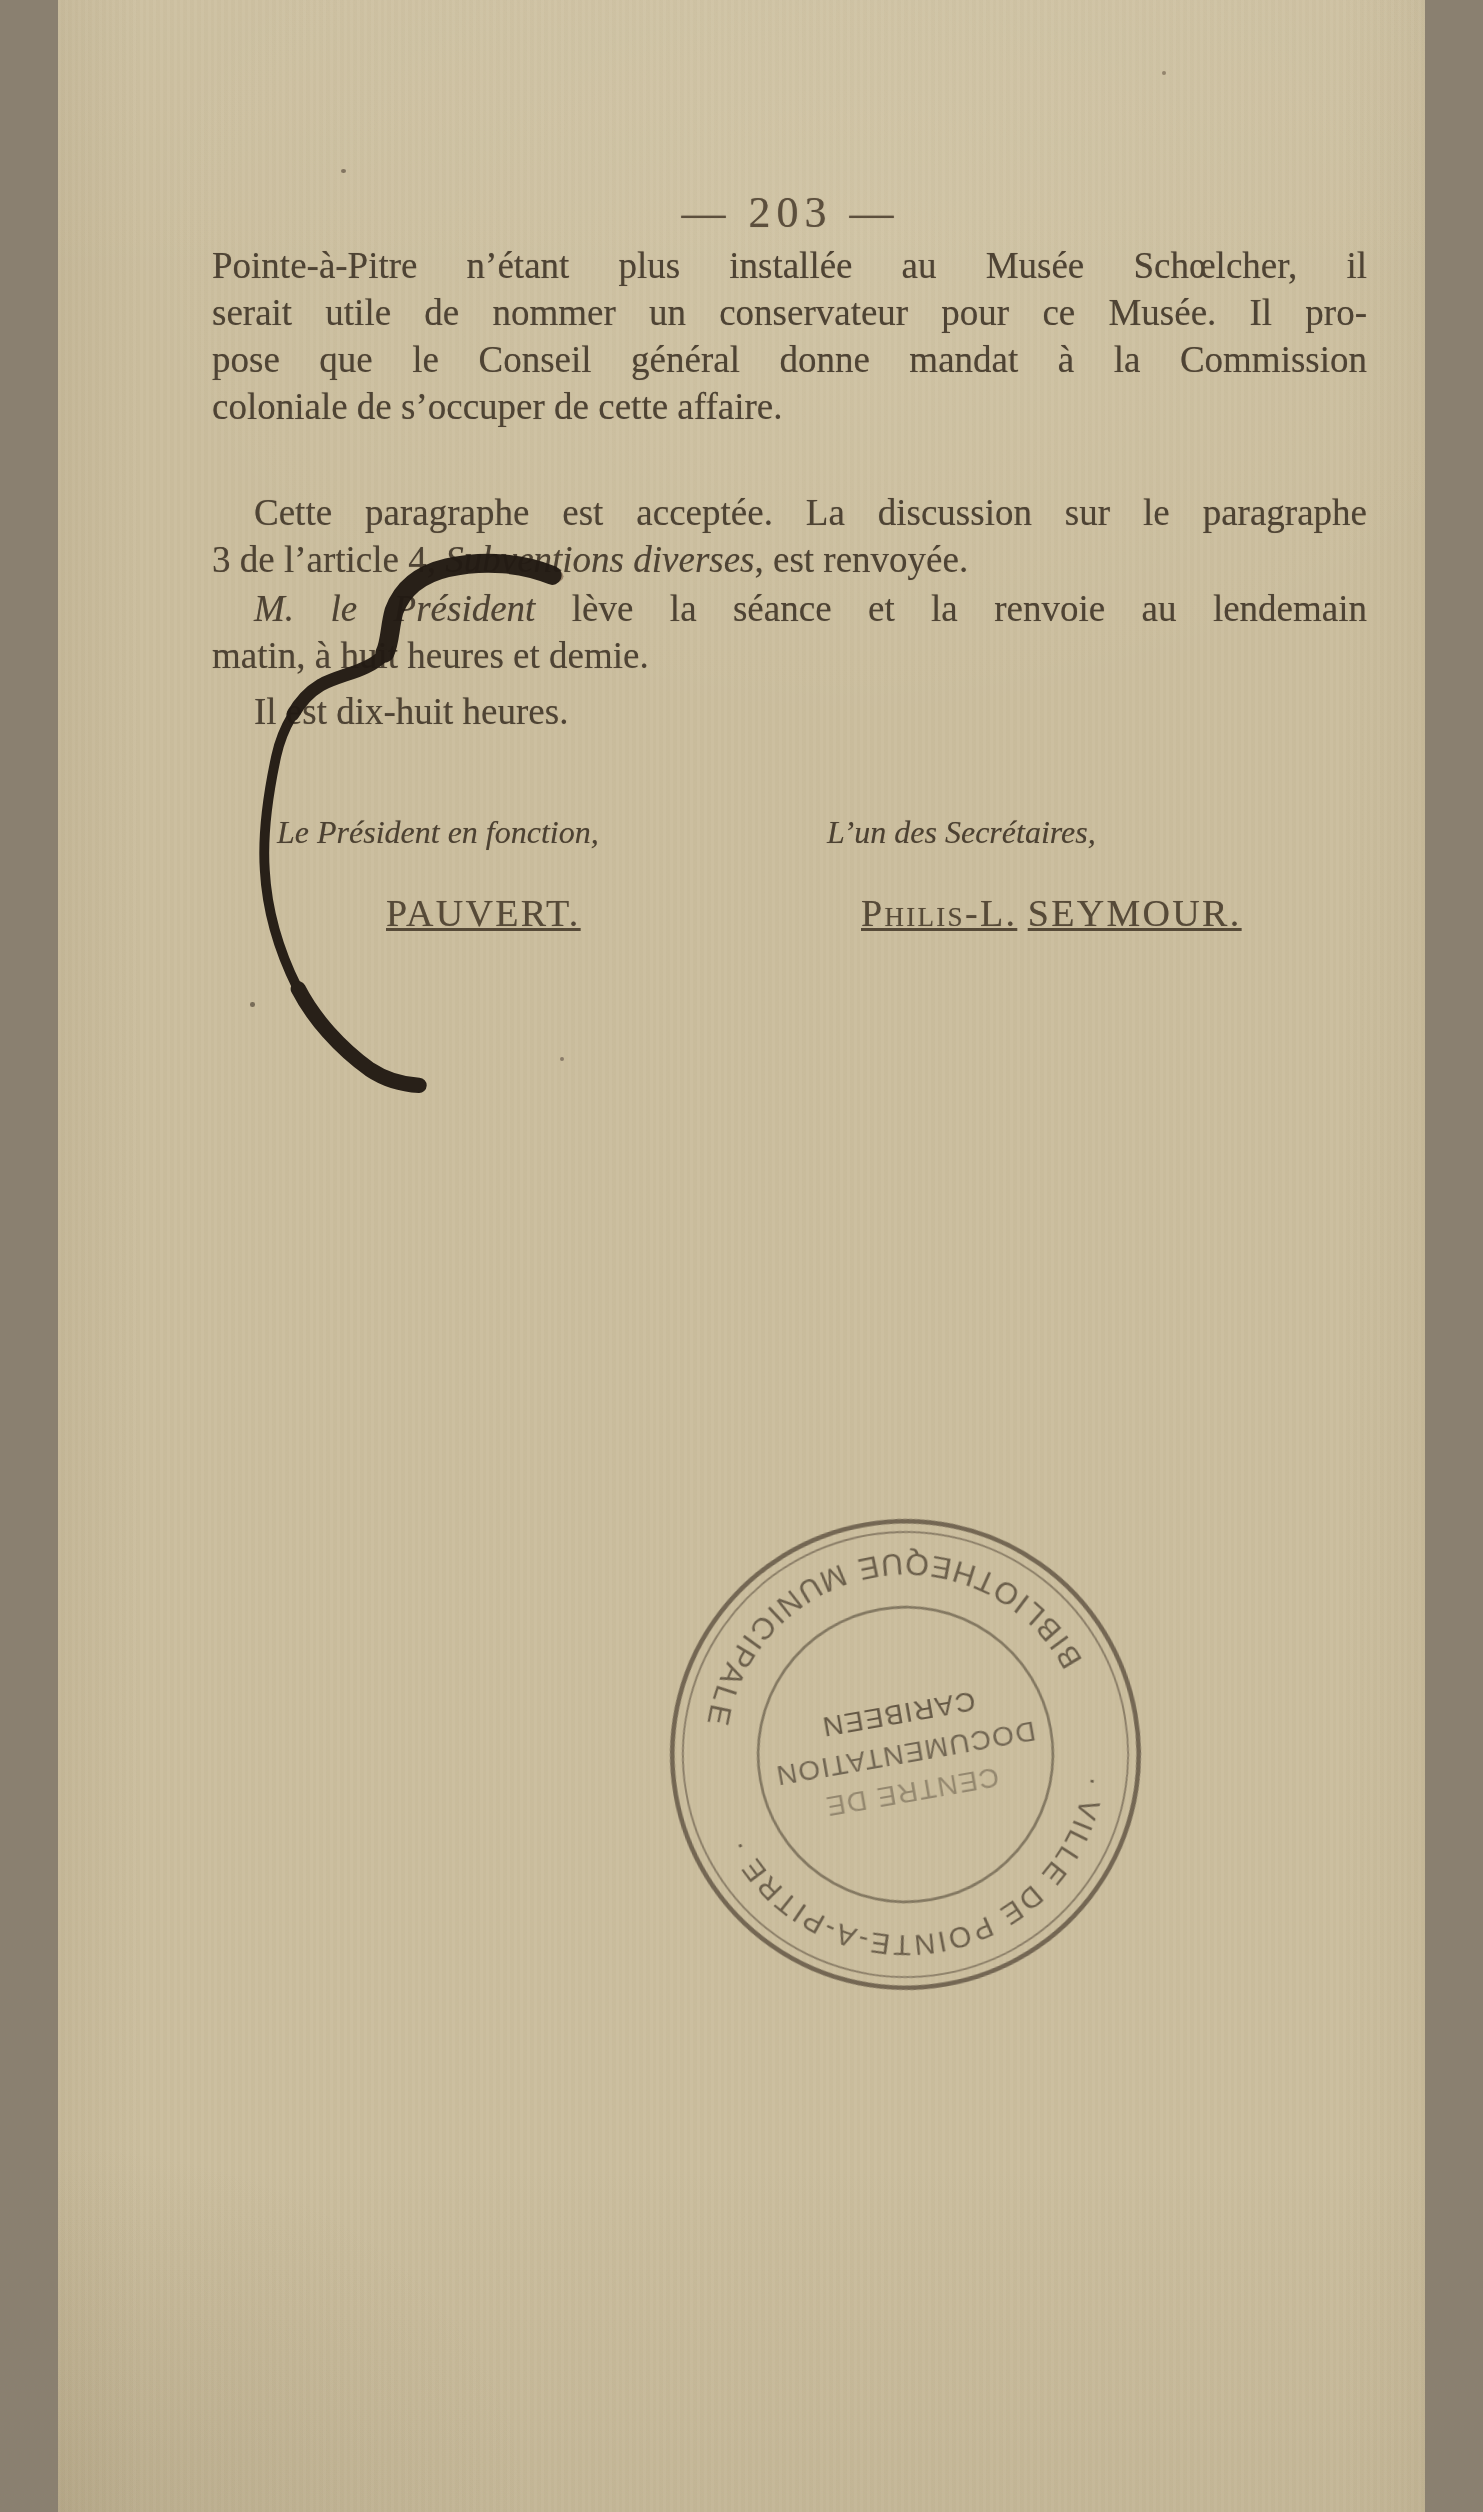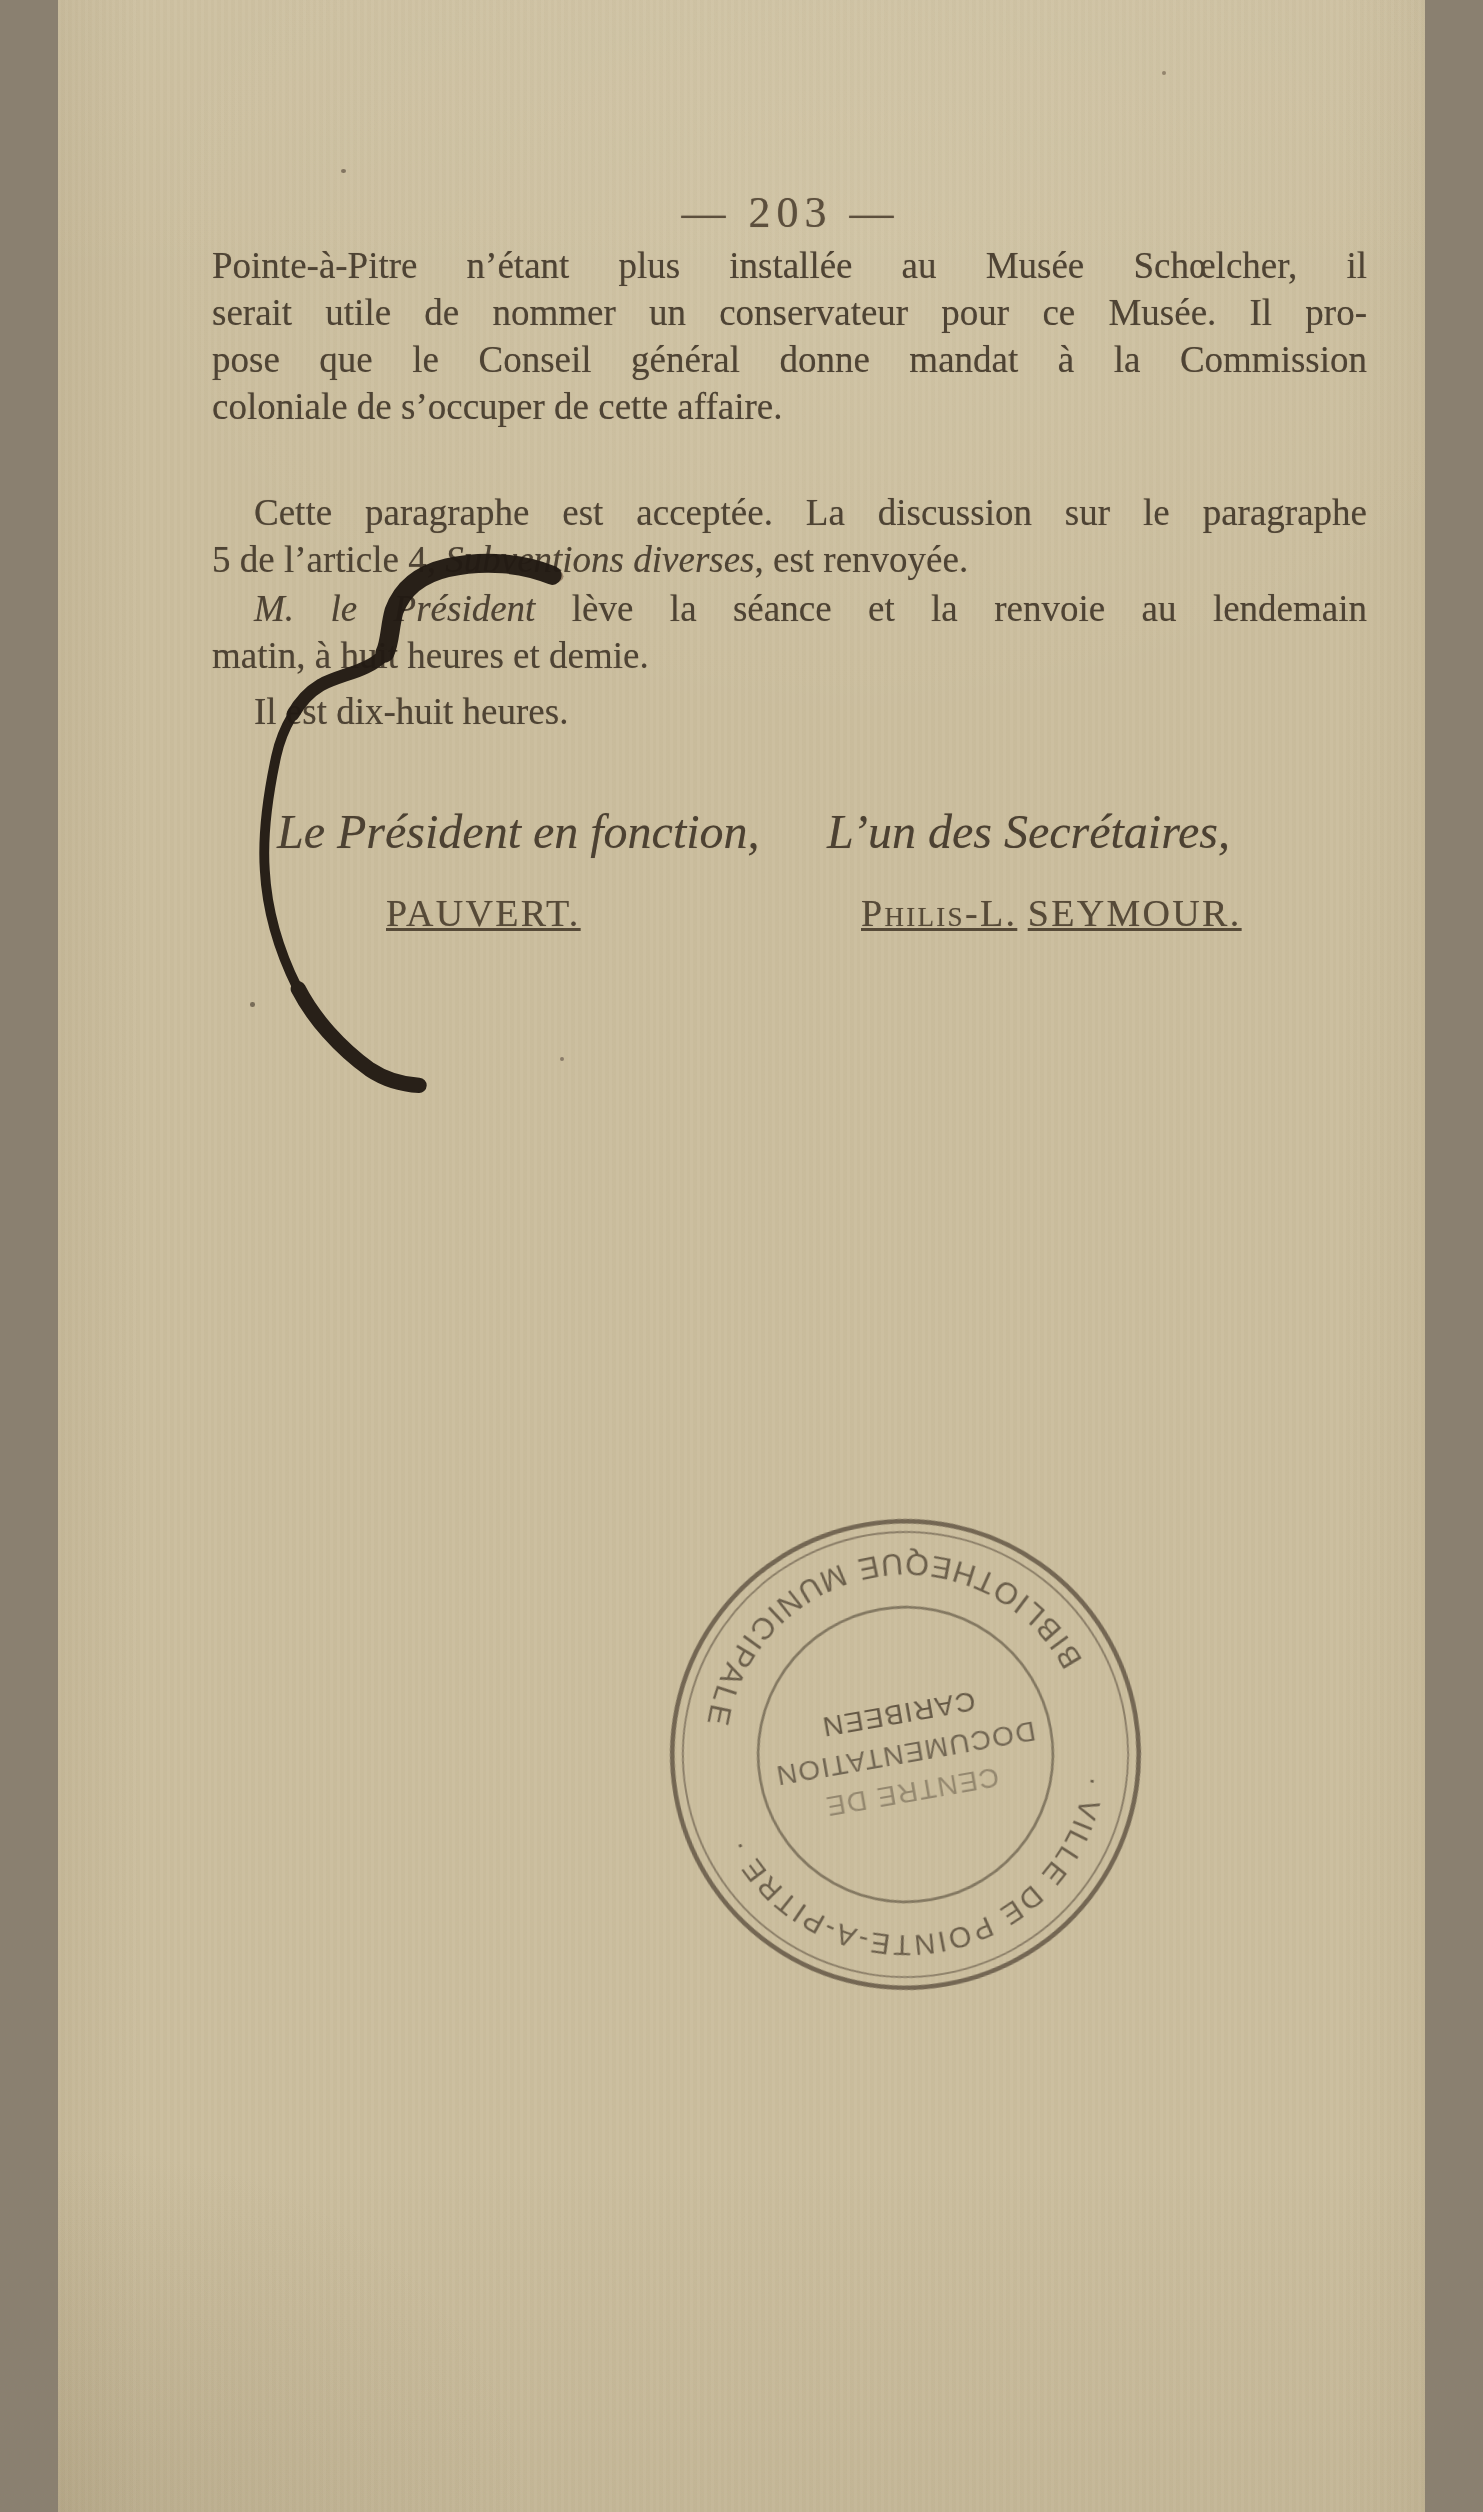--- a/index.html
+++ b/index.html
@@ -30,21 +30,21 @@
   .line{height:47px;line-height:47px;font-size:37px;text-align:justify;white-space:normal;}
   .line.j{text-align-last:justify;}
   .line.last{text-align-last:left;}
   .line.ind{text-indent:42px;}
   .line i{font-style:italic;}
   #p1{top:242px;}
   #p2{top:489px;}
   #p3{top:585px;}
   #p4{top:688px;}
   .sig-title{
-    position:absolute;font-style:italic;font-size:48px;line-height:44px;
+    position:absolute;font-style:italic;font-size:32px;line-height:44px;
     color:#4c4132;text-shadow:0 0 0.8px rgba(64,53,36,0.4);
   }
   #sig-title-left{left:219px;top:810px;}
   #sig-title-right{left:769px;top:810px;}
   .sig-name{
     position:absolute;font-size:38px;line-height:43px;letter-spacing:2.3px;
     color:#564a38;text-shadow:0 0 0.8px rgba(70,58,40,0.4);text-decoration:underline;
   }
   #sig-name-left{left:328px;top:892px;}
   #sig-name-right{left:803px;top:892px;}
@@ -69,21 +69,21 @@
 
   <div class="para" id="p1">
     <div class="line j"><span>Pointe-à-Pitre n’étant plus installée au Musée Schœlcher, il</span></div>
     <div class="line j"><span>serait utile de nommer un conservateur pour ce Musée. Il pro-</span></div>
     <div class="line j"><span>pose que le Conseil général donne mandat à la Commission</span></div>
     <div class="line last"><span>coloniale de s’occuper de cette affaire.</span></div>
   </div>
 
   <div class="para" id="p2">
     <div class="line j ind"><span>Cette paragraphe est acceptée. La discussion sur le paragraphe</span></div>
-    <div class="line last"><span>5 de l’article 4, </span><i>Subventions diverses</i><span>, est renvoyée.</span></div>
+    <div class="line last"><span>3 de l’article 4, </span><i>Subventions diverses</i><span>, est renvoyée.</span></div>
   </div>
 
   <div class="para" id="p3">
     <div class="line j ind"><i>M. le Président</i><span> lève la séance et la renvoie au lendemain</span></div>
     <div class="line last"><span>matin, à huit heures et demie.</span></div>
   </div>
 
   <div class="para" id="p4">
     <div class="line last ind"><span>Il est dix-huit heures.</span></div>
   </div>

